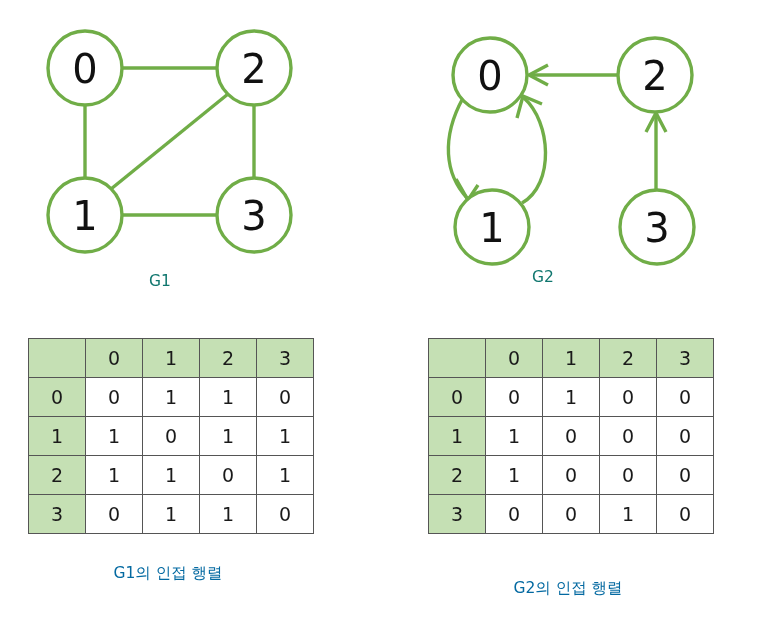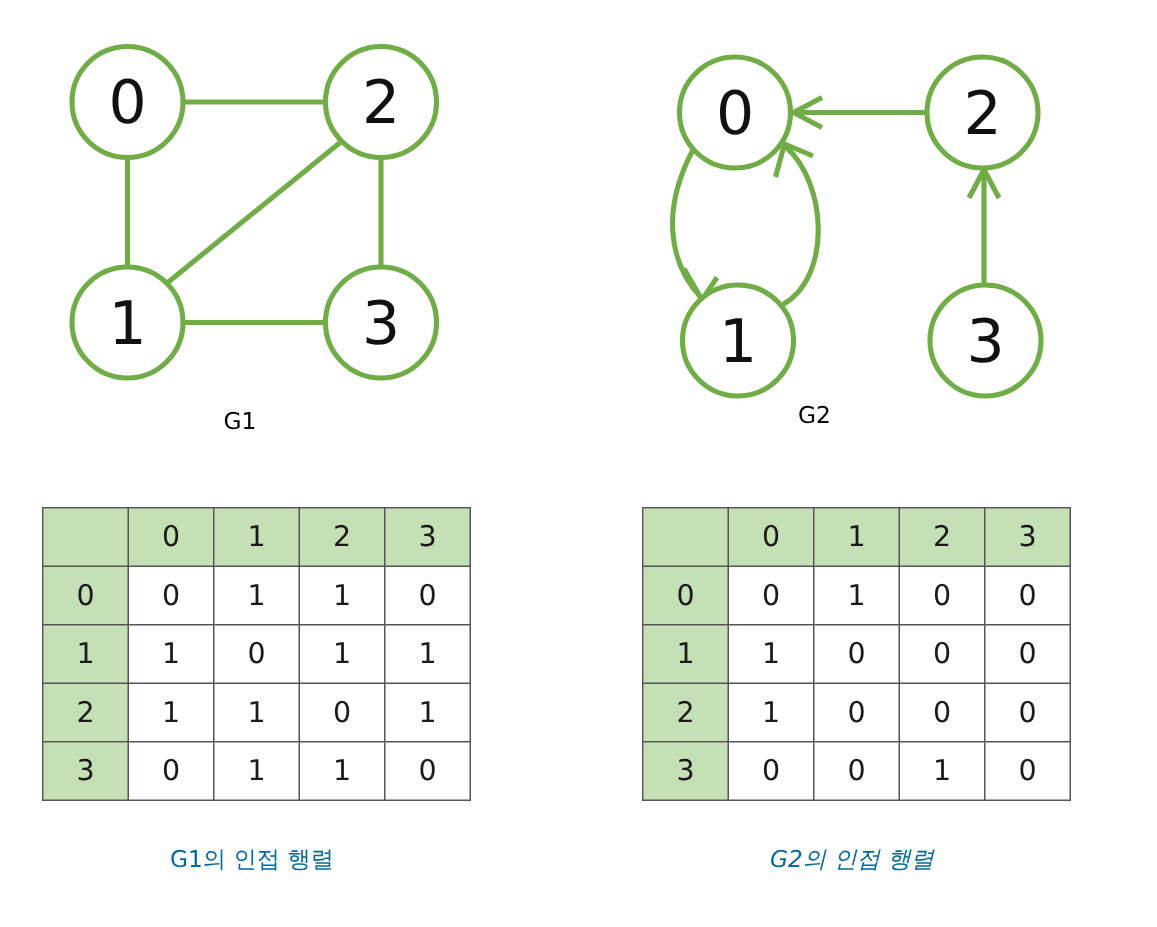--- a/index.html
+++ b/index.html
@@ -49,21 +49,21 @@
     font-size: 40px;
     fill: #111111;
     text-anchor: middle;
     dominant-baseline: central;
   }
 
   
   .fig-caption {
     position: absolute;
     font-size: 15.5px;
-    color: #000000;
+    color: #0f766e;
     text-align: center;
     white-space: nowrap;
   }
   #caption-g1 { left: 85px;  top: 272px; width: 150px; }
   #caption-g2 { left: 468px; top: 268px; width: 150px; }
 
   
   .matrix-wrap { position: absolute; }
   #matrix-g1-wrap { left: 28px;  top: 338px; }
   #matrix-g2-wrap { left: 428px; top: 338px; }
@@ -92,21 +92,21 @@
 
   
   .matrix-caption {
     position: absolute;
     font-size: 15.5px;
     color: #0369a1;
     text-align: center;
     white-space: nowrap;
   }
   #matrix-caption-g1 { left: 43px;  top: 563px; width: 250px; }
-  #matrix-caption-g2 { left: 443px; top: 563px; width: 250px; font-style: italic; }
+  #matrix-caption-g2 { left: 443px; top: 578px; width: 250px; }
 </style>
 </head>
 <body>
 
 <div class="panel" id="graph-g1">
   <svg class="graph-svg" viewBox="0 0 320 260">
 
     <line class="edge-line" x1="104" y1="56" x2="199" y2="56"></line>
     <line class="edge-line" x1="67" y1="93" x2="67" y2="166"></line>
     <line class="edge-line" x1="236" y1="93" x2="236" y2="166"></line>

